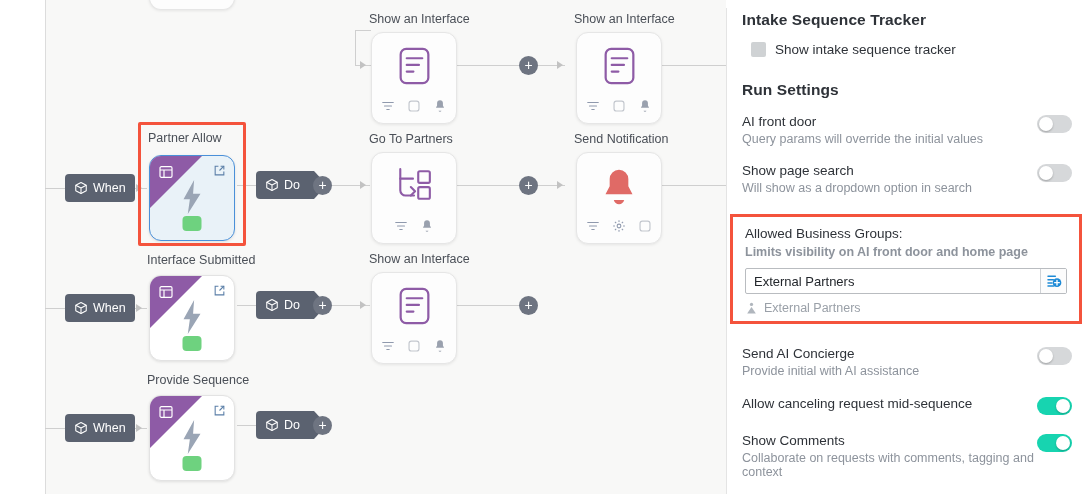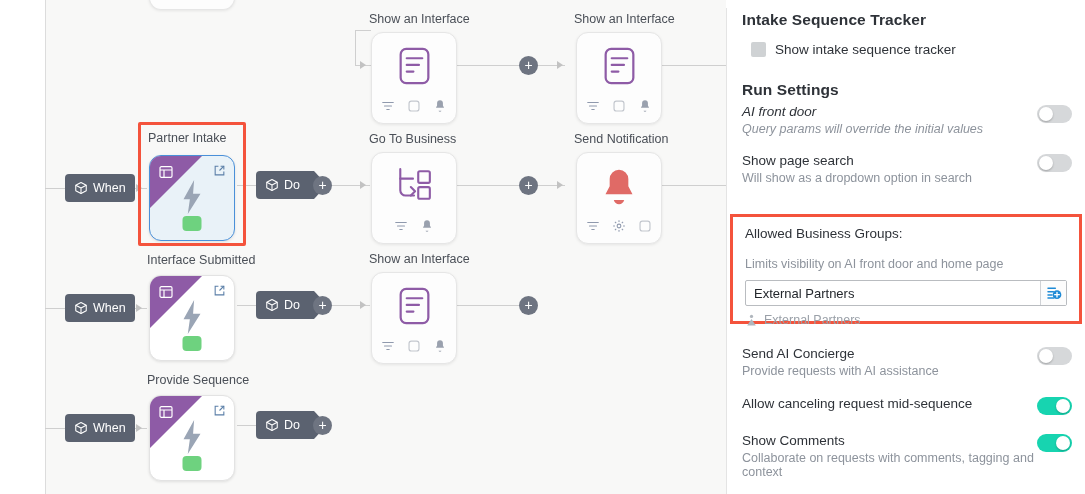--- a/index.html
+++ b/index.html
@@ -281,21 +281,21 @@
       <span>When</span>
     </div>
     <div class="badge-when" style="left:65px; top:414px;">
       <svg class="cube-ico" viewBox="0 0 24 24" fill="none" stroke="#ffffff" stroke-width="1.8" stroke-linejoin="round">
         <path d="M12 2.6 21 7.3v9.4L12 21.4 3 16.7V7.3z"></path>
           <path d="M3 7.3 12 12l9-4.7M12 12v9.4"></path>
       </svg>
       <span>When</span>
     </div>
 
-    <div class="node-label" style="left:148px; top:131px;">Partner Intake</div>
+    <div class="node-label" style="left:148px; top:131px;">Partner Allow</div>
     <div class="iface-node sel" style="left:149px; top:155px;">
       <div class="corner-tri"></div>
       <svg class="corner-ico" viewBox="0 0 24 24" fill="none" stroke="#ffffff" stroke-width="1.8">
         <rect x="3" y="4" width="18" height="16" rx="2"></rect>
           <path d="M3 9h18M9 9v11"></path>
       </svg>
       <svg class="ext-ico" viewBox="0 0 24 24" fill="none" stroke="#5b7fa8" stroke-width="2">
         <path d="M10 4H4v16h16v-6"></path>
           <path d="M14 4h6v6"></path>
           <path d="M20 4l-8 8"></path>
@@ -406,21 +406,21 @@
           </svg>
         <svg class="mini" viewBox="0 0 24 24" fill="none" stroke="#c3c7ce" stroke-width="2">
             <rect x="3.5" y="3.5" width="17" height="17" rx="4"></rect>
           </svg>
         <svg class="mini" viewBox="0 0 24 24" fill="#9aa1ae">
             <path d="M12 2a5 5 0 0 0-5 5v4l-2 4h14l-2-4V7a5 5 0 0 0-5-5zm0 20a2.6 2.6 0 0 0 2.5-2h-5A2.6 2.6 0 0 0 12 22z"></path>
           </svg>
       </div>
     </div>
 
-    <div class="node-label" style="left:369px; top:132px;">Go To Business</div>
+    <div class="node-label" style="left:369px; top:132px;">Go To Partners</div>
     <div class="act-card" style="left:371px; top:152px;">
       <div class="act-main">
         <svg width="38" height="36" viewBox="0 0 36 34" fill="none" stroke="#8e5ba6" stroke-width="2" stroke-linecap="round" stroke-linejoin="round">
           <path d="M5 2v20a5 5 0 0 0 5 5h8"></path>
           <path d="M5 11h12"></path>
           <path d="M15 23l4 4-4 4" transform="translate(0,-4)"></path>
           <rect x="22" y="4" width="11" height="11" rx="1.5"></rect>
           <rect x="22" y="19" width="11" height="11" rx="1.5"></rect>
         </svg>
       </div>
@@ -505,21 +505,21 @@
       <div class="sec-title">Intake Sequence Tracker</div>
       <div class="chk-row" style="margin-top:13px;padding-left:9px;">
         <div class="chk-box"></div>
         <div class="chk-lbl">Show intake sequence tracker</div>
       </div>
     </div>
 
     <div style="position:absolute; left:15px; top:73px; width:330px;">
       <div class="sec-title">Run Settings</div>
 
-      <div class="setting" style="margin-top:5px;font-style:italic;">
+      <div class="setting" style="margin-top:15px;">
         <div class="txt">
           <div class="row-label">AI front door</div>
           <div class="row-sub">Query params will override the initial values</div>
         </div>
         <div class="toggle">
           <div class="knob"></div>
         </div>
       </div>
 
       <div class="setting" style="margin-top:17px;">
@@ -529,21 +529,21 @@
         </div>
         <div class="toggle">
           <div class="knob"></div>
         </div>
       </div>
     </div>
 
     <div class="hl-box" style="left:3px; top:206px; width:352px; height:110px;">
       <div style="padding:9px 12px 0 12px;">
         <div class="row-label">Allowed Business Groups:</div>
-        <div class="row-sub" style="margin-top:16px;">Limits visibility on AI front door and home page</div>
+        <div class="row-sub" style="margin-top:4px;font-weight:bold;">Limits visibility on AI front door and home page</div>
         <div class="field-wrap" style="margin-top:9px;">
           <input type="text" value="External Partners" style="">
           <div class="field-btn">
             <svg width="16" height="16" viewBox="0 0 24 24">
               <g stroke="#1d8ad6" stroke-width="2.2" stroke-linecap="round">
                 <path d="M3 5h11M3 10h8M3 15h6M3 19.5h9"></path>
               </g>
               <circle cx="16.5" cy="14.5" r="6.5" fill="#1d8ad6"></circle>
               <path d="M16.5 11v7M13 14.5h7" stroke="#ffffff" stroke-width="2" stroke-linecap="round"></path>
             </svg>
@@ -557,21 +557,21 @@
           <span class="chip-lbl">External Partners</span>
         </div>
       </div>
     </div>
 
     <div style="position:absolute; left:15px; top:338px; width:330px;">
 
       <div class="setting">
         <div class="txt">
           <div class="row-label">Send AI Concierge</div>
-          <div class="row-sub">Provide requests with AI assistance</div>
+          <div class="row-sub">Provide initial with AI assistance</div>
         </div>
         <div class="toggle">
           <div class="knob"></div>
         </div>
       </div>
 
       <div class="setting" style="margin-top:18px;">
         <div class="txt">
           <div class="row-label">Allow canceling request mid-sequence</div>
         </div>

